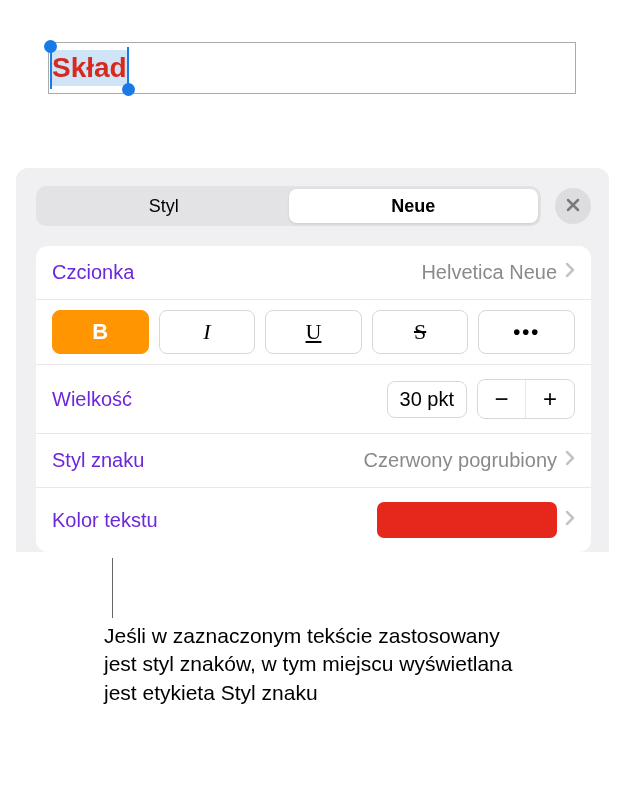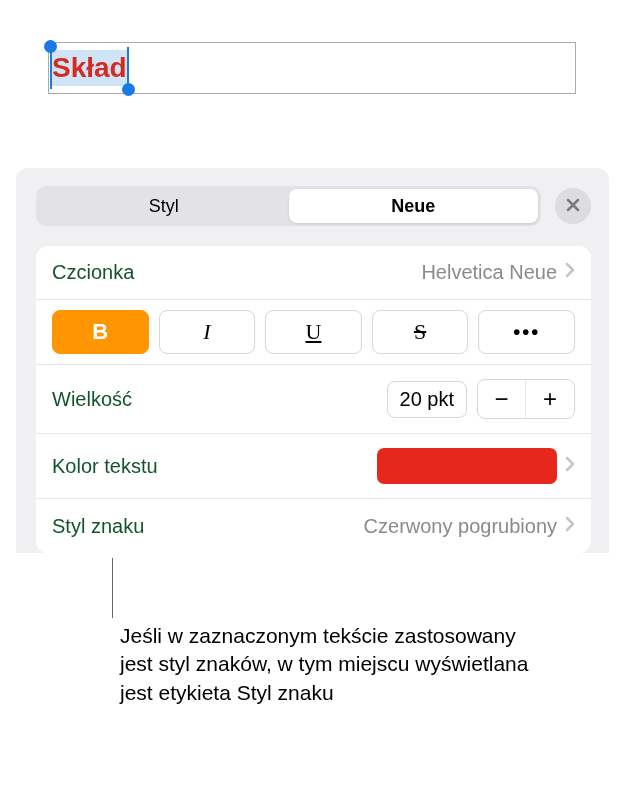--- a/index.html
+++ b/index.html
@@ -107,21 +107,21 @@
     .row {
       display: flex;
       align-items: center;
       padding: 14px 16px;
       border-bottom: 1px solid #e8e8ea;
       min-height: 54px;
     }
     .row:last-child { border-bottom: none; }
     .row-label {
       font-size: 20px;
-      color: #14532d;
+      color: #6d28d9;
       flex-shrink: 0;
     }
     .row-value {
       font-size: 20px;
       color: #8a8a8e;
       margin-left: auto;
       margin-right: 8px;
       text-align: center;
     }
     .chevron {
@@ -192,21 +192,21 @@
     .callout-line {
       position: absolute;
       left: 112px;
       top: 558px;
       width: 1px;
       height: 60px;
       background: #666;
     }
     .callout-text {
       position: absolute;
-      left: 120px;
+      left: 104px;
       top: 622px;
       width: 420px;
       font-size: 21px;
       line-height: 1.35;
       color: #000;
     }
   </style>
 </head>
 <body>
 
@@ -250,44 +250,44 @@
     <div class="row style-row">
       <div class="style-btn bold-active">B</div>
       <div class="style-btn italic">I</div>
       <div class="style-btn underline">U</div>
       <div class="style-btn strike">S</div>
       <div class="style-btn more">•••</div>
     </div>
 
     <div class="row">
       <span class="row-label">Wielkość</span>
-      <div class="size-box">20 pkt</div>
+      <div class="size-box">30 pkt</div>
       <div class="stepper">
         <div class="stepper-btn">−</div>
         <div class="stepper-btn">+</div>
       </div>
+    </div>
+
+    <div class="row">
+      <span class="row-label">Styl znaku</span>
+      <span class="row-value">Czerwony pogrubiony</span>
+      <span class="chevron">
+        <svg width="10" height="16" viewBox="0 0 10 16">
+            <path d="M2 2 L8 8 L2 14" stroke="#c5c5c8" stroke-width="2.5" fill="none" stroke-linecap="round" stroke-linejoin="round"></path>
+          </svg>
+      </span>
     </div>
 
     <div class="row">
       <span class="row-label">Kolor tekstu</span>
       <div class="color-swatch"></div>
       <span class="chevron">
         <svg width="10" height="16" viewBox="0 0 10 16">
             <path d="M2 2 L8 8 L2 14" stroke="#c5c5c8" stroke-width="2.5" fill="none" stroke-linecap="round" stroke-linejoin="round"></path>
           </svg>
       </span>
     </div>
 
-    <div class="row">
-      <span class="row-label">Styl znaku</span>
-      <span class="row-value">Czerwony pogrubiony</span>
-      <span class="chevron">
-        <svg width="10" height="16" viewBox="0 0 10 16">
-            <path d="M2 2 L8 8 L2 14" stroke="#c5c5c8" stroke-width="2.5" fill="none" stroke-linecap="round" stroke-linejoin="round"></path>
-          </svg>
-      </span>
-    </div>
-
   </div>
 </div>
 
 <div class="callout-line"></div>
 <div class="callout-text">Jeśli w zaznaczonym tekście zastosowany jest styl znaków, w tym miejscu wyświetlana jest etykieta Styl znaku</div>
 
 </body></html>

